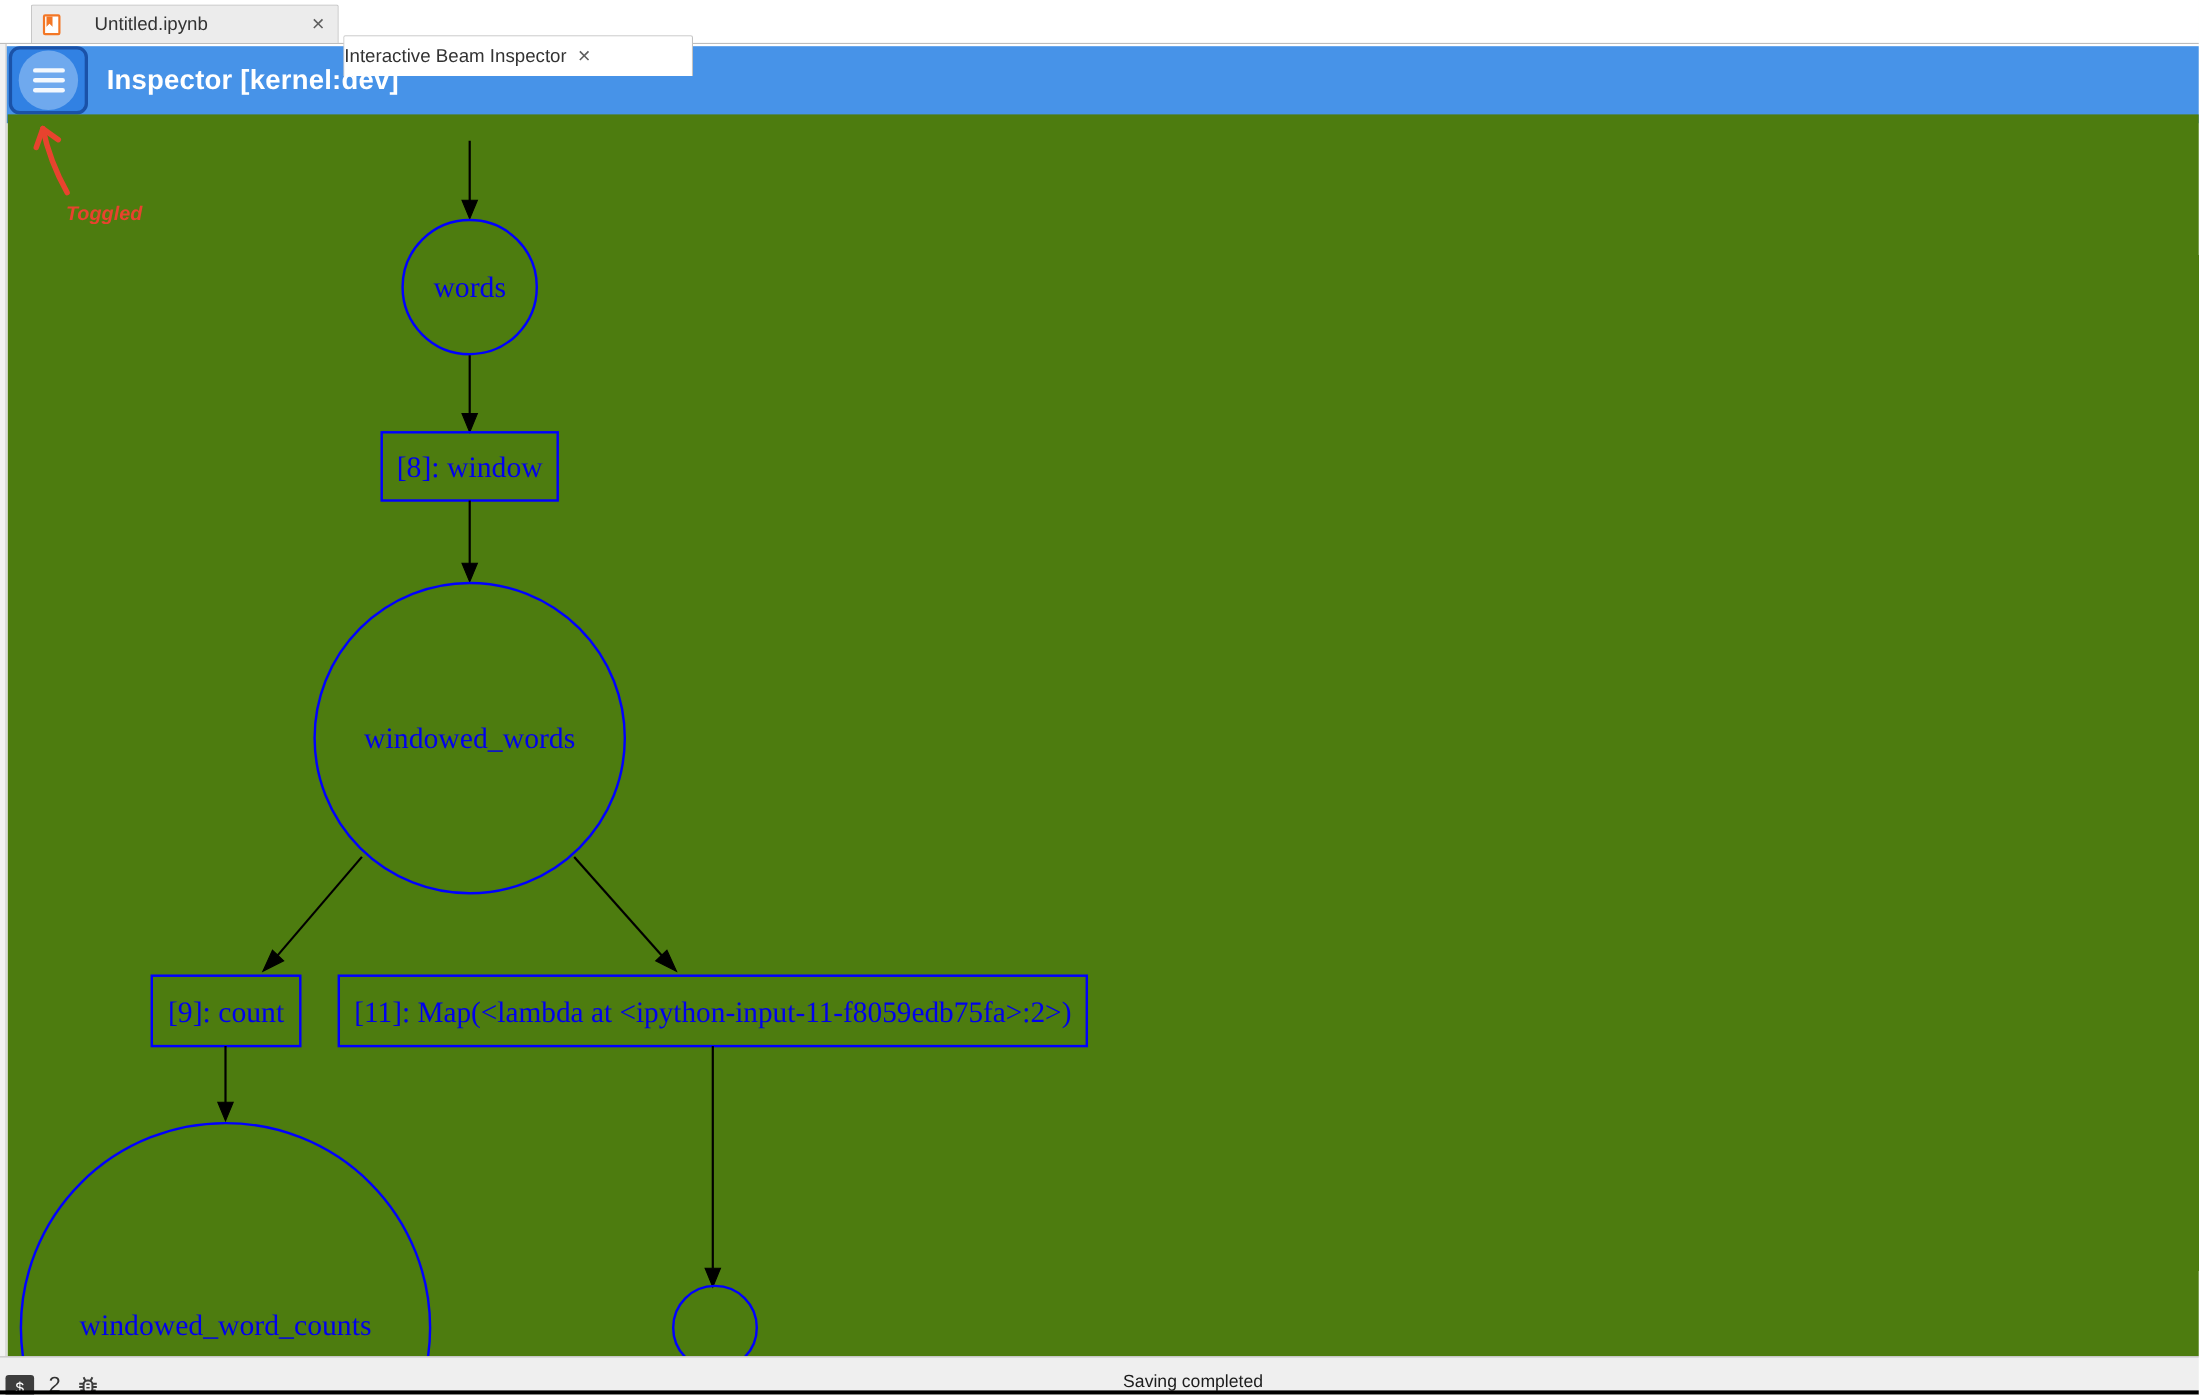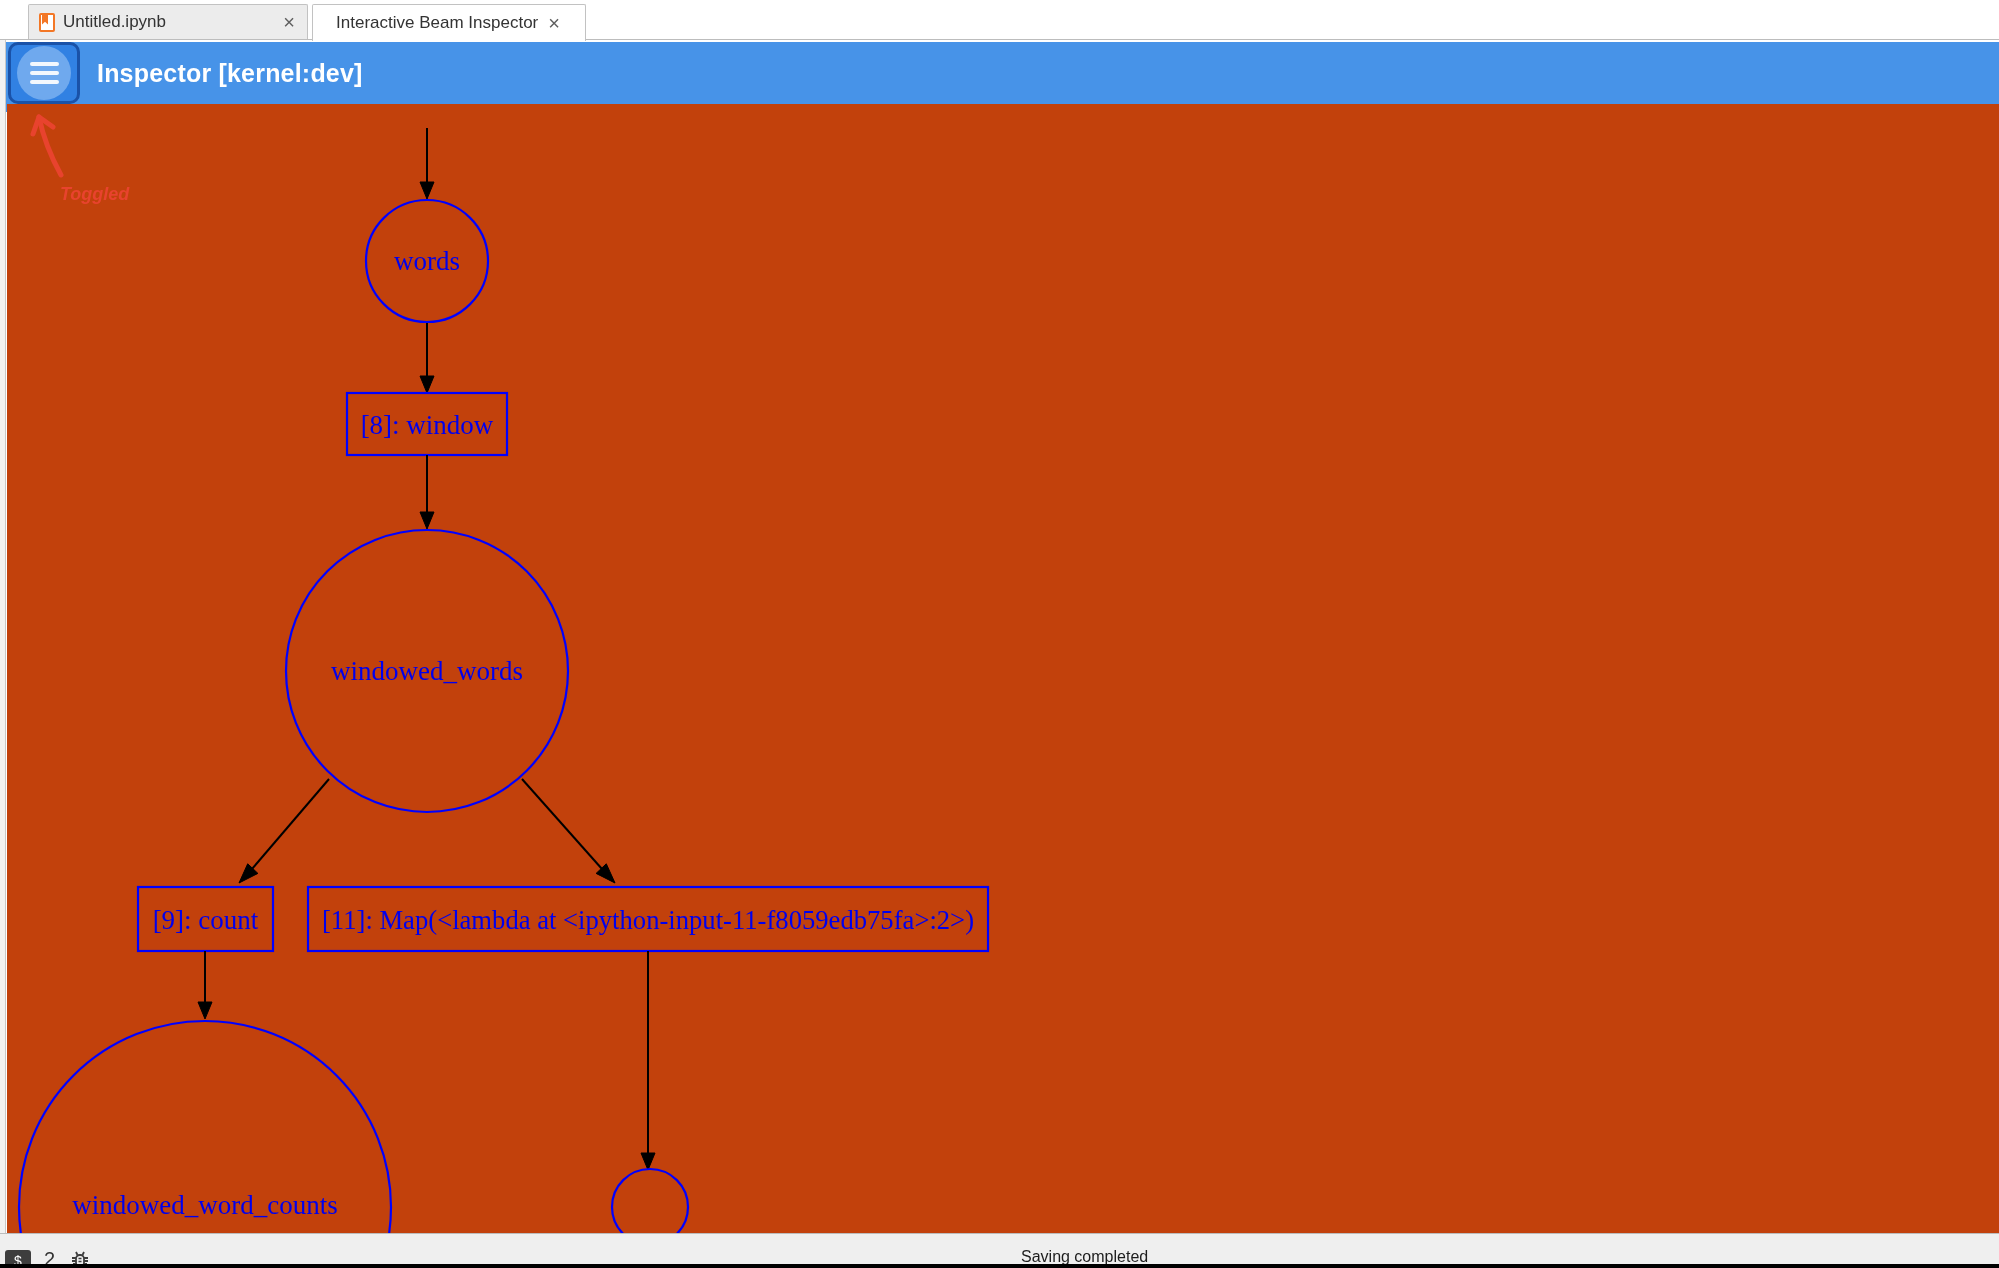--- a/index.html
+++ b/index.html
@@ -2,40 +2,40 @@
 <html><head>
 <meta charset="utf-8">
 <style>
   html,body{margin:0;padding:0;}
   body{font-family:"Liberation Sans",sans-serif;background:#fff;}
   #page{position:relative;width:1999px;height:1268px;background:#fff;overflow:hidden;}
 
   
   .tabbar{position:absolute;left:0;top:0;width:100%;height:40px;background:#ffffff;border-bottom:1px solid #bdbdbd;box-sizing:border-box;z-index:3;}
   .tab{position:absolute;top:4px;height:35px;display:flex;align-items:center;box-sizing:border-box;font-size:17px;color:#333;}
-  .tab-inactive{left:28px;width:280px;background:#ececec;border:1px solid #c2c2c2;border-bottom:none;border-radius:2px 2px 0 0;padding:0 10px;}
-  .tab-active{left:312px;width:274px;height:37px;background:#ffffff;border:1px solid #c2c2c2;border-bottom:none;border-radius:2px 2px 0 0;justify-content:center;gap:8px;z-index:4;}
+  .tab-inactive{left:28px;width:280px;background:#ececec;border:1px solid #c2c2c2;border-bottom:none;border-radius:2px 2px 0 0;padding:0 10px;gap:23px;}
+  .tab-active{left:312px;width:318px;height:37px;background:#ffffff;border:1px solid #c2c2c2;border-bottom:none;border-radius:2px 2px 0 0;justify-content:flex-start;gap:8px;z-index:4;margin-top:28px;}
   .tab-label{white-space:nowrap;overflow:hidden;}
   .tab-inactive .tab-label{flex:1;margin-left:8px;}
   .tab-close{color:#5f5f5f;font-size:20px;line-height:20px;padding:0 2px;cursor:pointer;}
   .nb-icon{position:relative;width:16px;height:19px;border:2px solid #f37726;border-radius:2px;background:#fff;box-sizing:border-box;flex:0 0 auto;}
   .nb-icon::after{content:"";position:absolute;left:1px;top:0;width:6px;height:10px;background:#f37726;clip-path:polygon(0 0,100% 0,100% 100%,50% 72%,0 100%);}
 
   
   .header{position:absolute;left:0;top:42px;width:100%;height:70px;background:#4793e8;}
   .menu-button{position:absolute;left:8px;top:0px;width:72px;height:62px;border:3px solid #1a52a8;border-radius:10px;background:#3181e3;box-sizing:border-box;display:flex;align-items:center;justify-content:center;cursor:pointer;}
   .menu-circle{width:54px;height:54px;border-radius:50%;background:#6fa9ee;display:flex;flex-direction:column;align-items:center;justify-content:center;gap:5px;}
   .menu-circle i{display:block;width:29px;height:4px;border-radius:2px;background:#f4f8fd;}
   .header-title{position:absolute;left:97px;top:0;height:62px;display:flex;align-items:center;color:#ffffff;font-size:25px;font-weight:bold;letter-spacing:.2px;}
 
   
   .left-strip{position:absolute;left:0;top:40px;width:6px;height:1193px;background:#f2f2f2;border-right:1px solid #c8c8c8;box-sizing:border-box;}
 
   
-  .content{position:absolute;left:7px;top:104px;right:0;height:1129px;background:#c2410c;overflow:hidden;}
+  .content{position:absolute;left:7px;top:104px;right:0;height:1129px;background:#4d7c0f;overflow:hidden;}
   .graph-svg{position:absolute;left:-7px;top:0;}
   .graph-svg text{font-family:"Liberation Serif",serif;font-size:27px;fill:#0000ee;}
   .gnode{cursor:pointer;}
   .gshape{fill:none;stroke:#0000ff;stroke-width:2.2;}
   .gedge{stroke:#000;stroke-width:2;fill:none;}
   .gahead{fill:#000;stroke:#000;}
 
   
   .anno-svg{position:absolute;left:0;top:104px;width:220px;height:120px;pointer-events:none;}
   .anno-label{position:absolute;left:60px;top:184px;color:#e8432e;font-size:18px;font-weight:bold;font-style:italic;}

